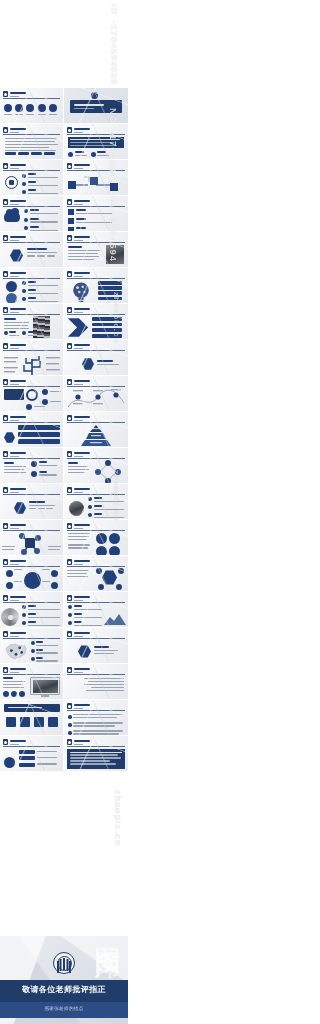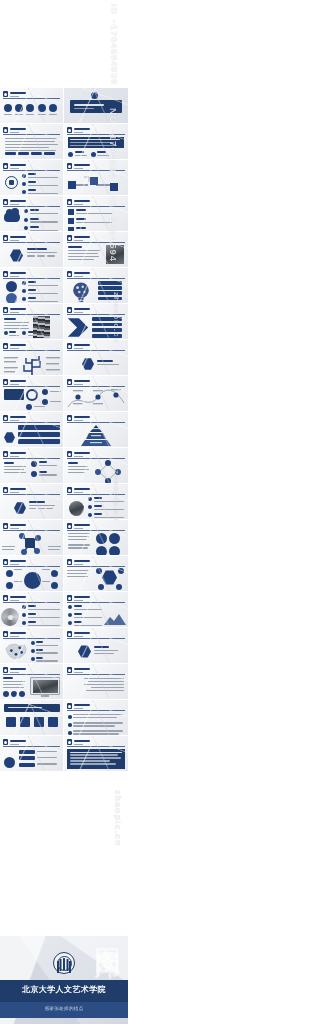--- a/index.html
+++ b/index.html
@@ -1016,21 +1016,21 @@
       </div>
     </div>
 
   </div>
 
   <div id="closing">
     <div class="poly"></div>
     <div class="band"></div>
     <div class="band2"></div>
     <div class="seal" style="top:16px;"></div>
-    <div class="thanks">北京大学人文艺术学院</div>
+    <div class="thanks">敬请各位老师批评指正</div>
     <div class="note">感谢张老师的指点</div>
   </div>
 
   <div class="wm-v wm-id">ID：1704594039</div>
   <div class="wm-v wm-no">NO：1704584</div>
   <div class="wm-v wm-id2">ID：1704594</div>
   <div class="wm-v wm-site">zhaopic.cn</div>
   <div class="wm-v wm-site2">zhaopic.cn</div>
   <div class="wm-v wm-site3">zhaopic.cn</div>
   <div class="wm-cn">图库网</div>

